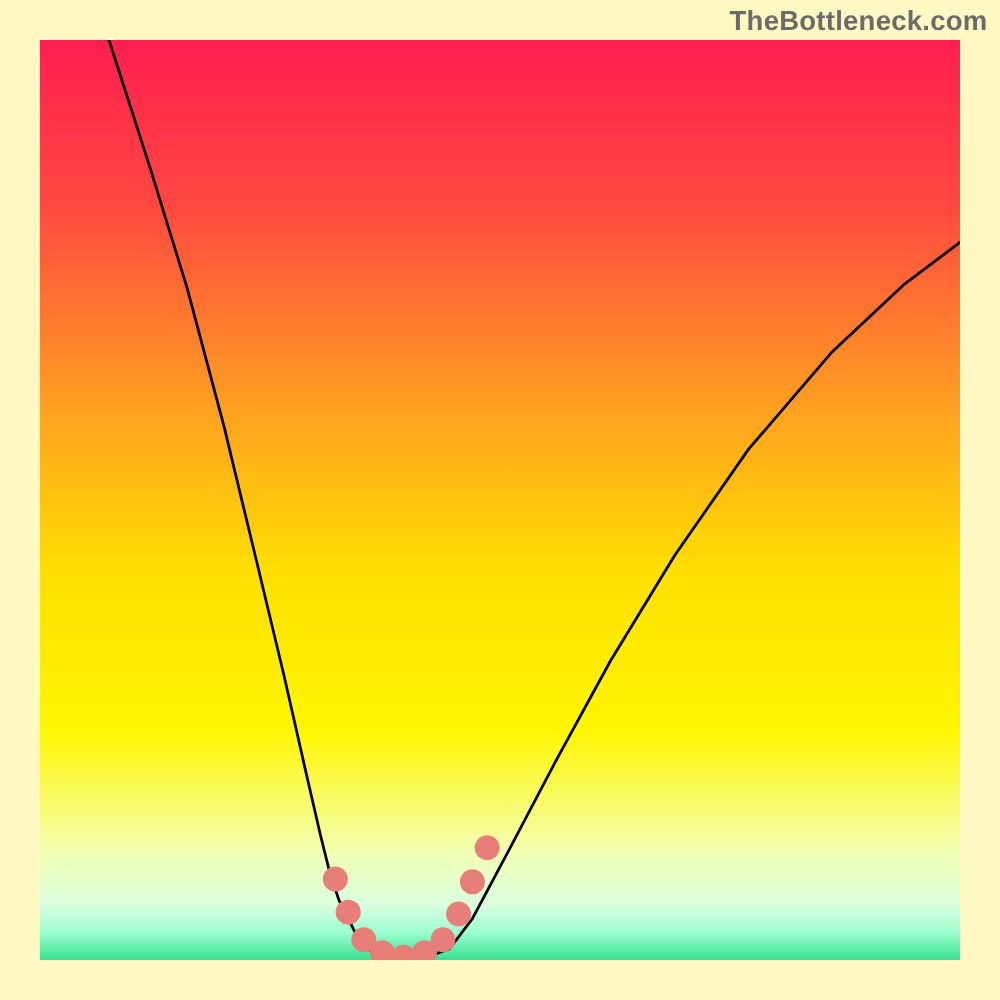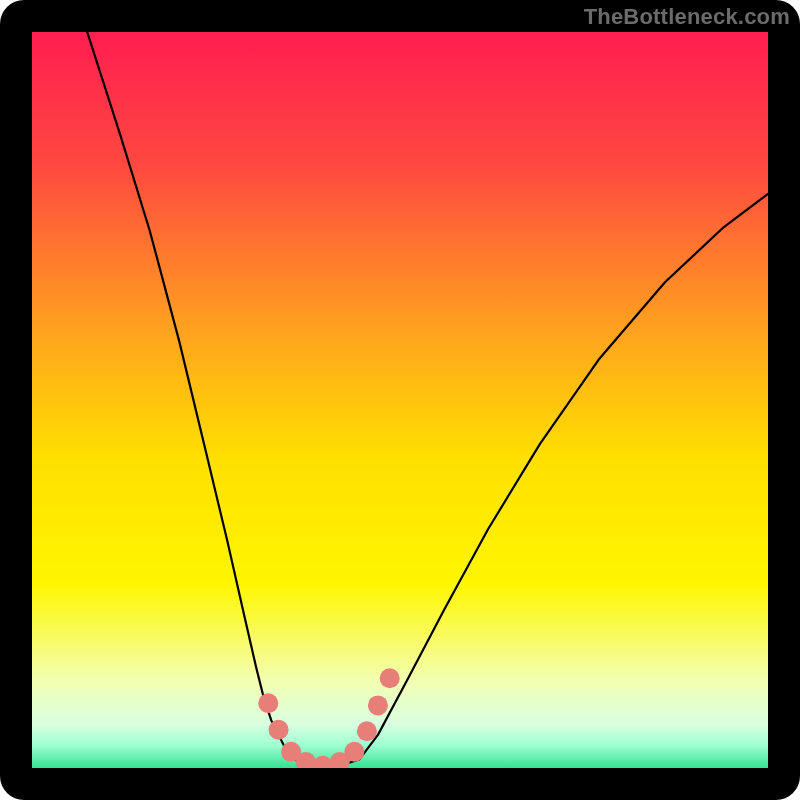--- a/index.html
+++ b/index.html
@@ -5,22 +5,21 @@
   body {
     margin: 0;
     padding: 0;
     background: #fff;
     font-family: Arial, Helvetica, sans-serif;
   }
   .stage {
     position: relative;
     width: 800px;
     height: 800px;
-    background: #000000;
-    border-radius: 24px;
+    background: #fef9c3;
   }
   .watermark {
     position: absolute;
     top: 4px;
     right: 10px;
     color: #6b6b6b;
     font-size: 22px;
     font-weight: 600;
     letter-spacing: 0.2px;
     font-family: Arial, Helvetica, sans-serif;

